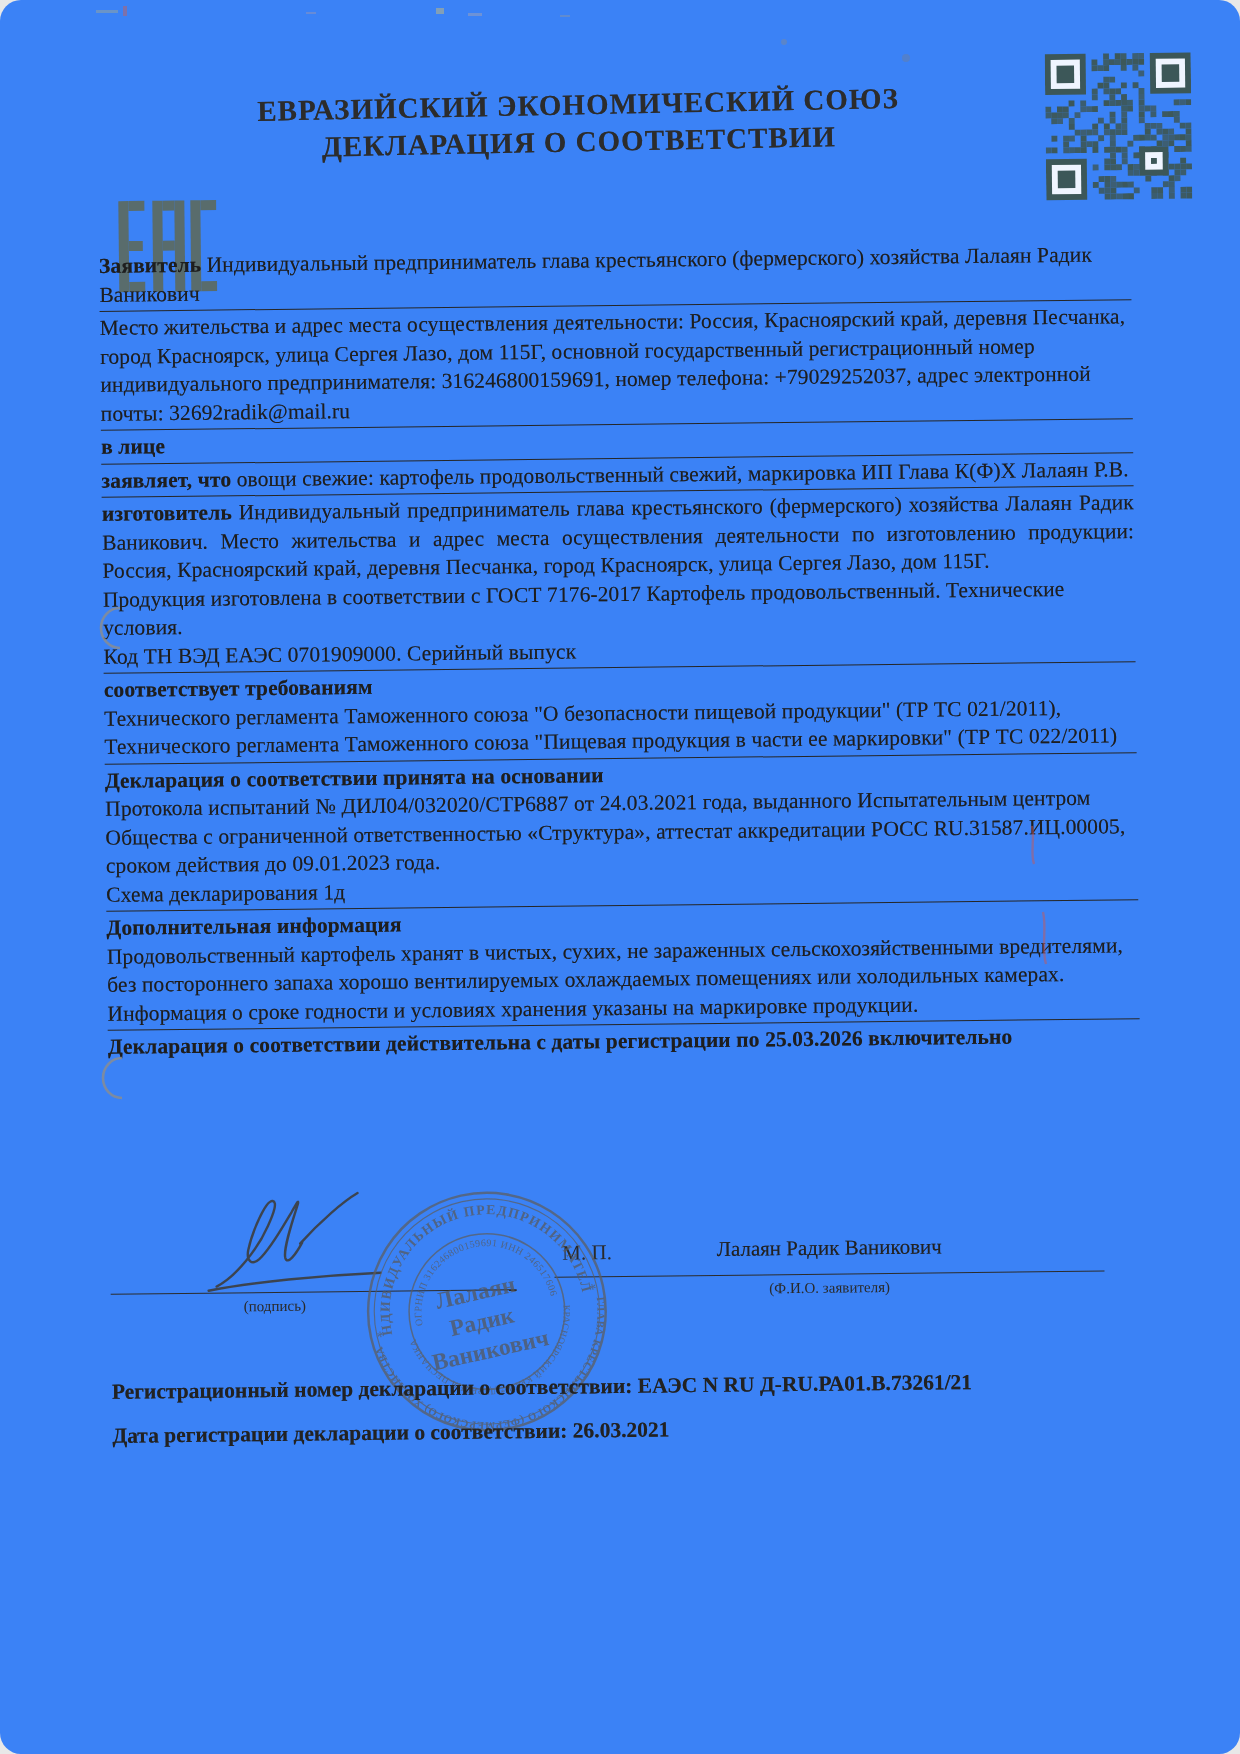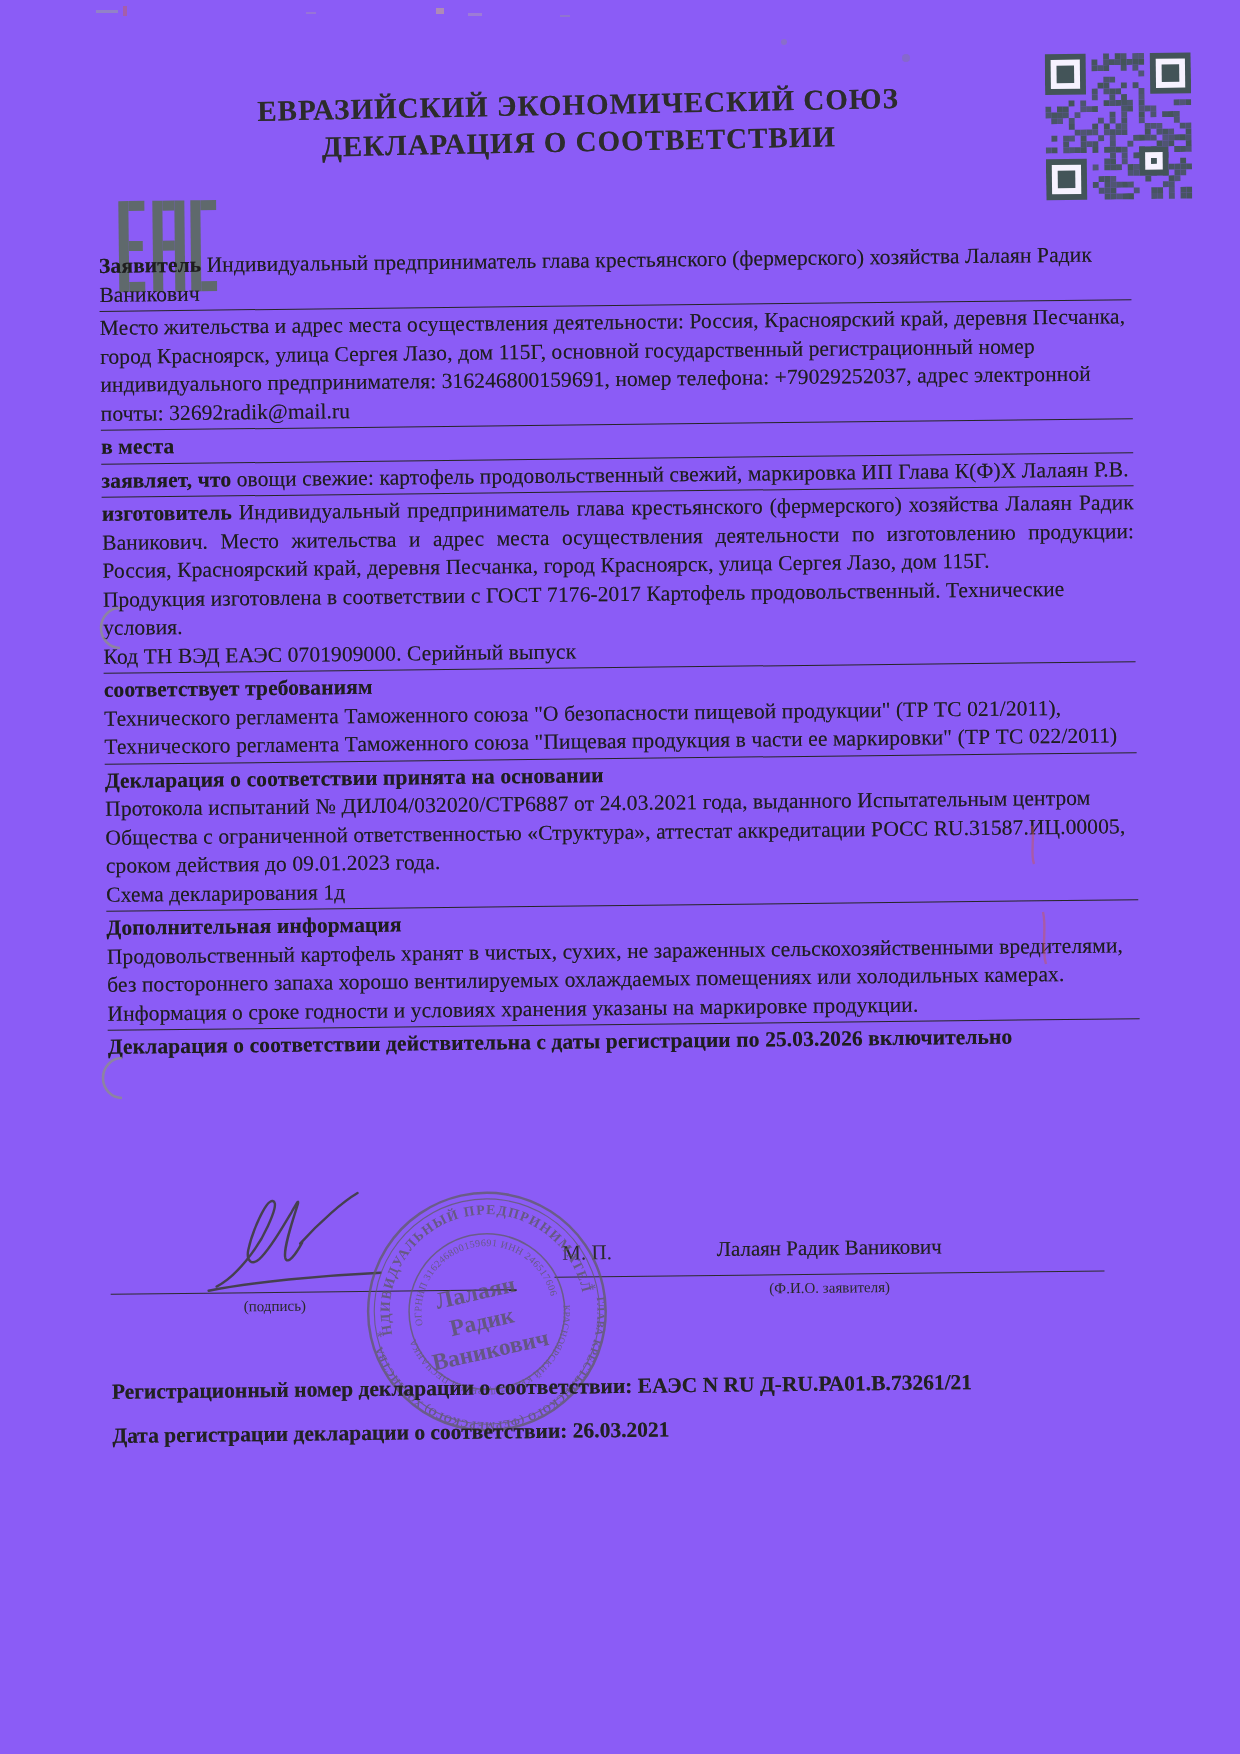--- a/index.html
+++ b/index.html
@@ -1,19 +1,19 @@
 <!DOCTYPE html>
 <html><head>
 <meta charset="utf-8">
 <style>
   html,body{margin:0;padding:0;background:#e8e8e8;}
   .page{
     position:relative; width:1240px; height:1754px; margin:0 auto;
-    background:#8b5cf6; overflow:hidden;
-    font-family:"Liberation Serif","DejaVu Serif",serif; color:#1e1e1e;
+    background:#3b82f6; overflow:hidden;
+    font-family:"Liberation Serif","DejaVu Serif",serif; color:#1e1e1e;border-radius:21px;
   }
   .skew{position:absolute; inset:0; transform:rotate(-0.65deg); transform-origin:50% 40%;}
 
   
   .title{
     position:absolute; left:150px; top:86px; width:870px; text-align:center;
     font-weight:bold; font-size:29px; line-height:37px; letter-spacing:1px;
     color:#2c2c2c; transform:rotate(-0.5deg);
     text-shadow:0 0 .6px rgba(40,40,40,.55);
   }
@@ -296,21 +296,21 @@
             <rect x="96" y="96" width="30" height="30" fill="#3d544a"></rect>
             <rect x="102" y="102" width="18" height="18" fill="#fff"></rect>
             <rect x="108" y="108" width="6" height="6" fill="#3d544a"></rect>
           </g>
         </svg>
     </div>
 
     <div class="doc">
       <p class="p ul"><span class="lbl">Заявитель</span><span> Индивидуальный предприниматель глава крестьянского (фермерского) хозяйства Лалаян Радик Ваникович</span></p>
       <p class="p ul"><span>Место жительства и адрес места осуществления деятельности: Россия, Красноярский край, деревня Песчанка, город Красноярск, улица Сергея Лазо, дом 115Г, основной государственный регистрационный номер индивидуального предпринимателя: 316246800159691, номер телефона: +79029252037, адрес электронной почты: 32692radik@mail.ru</span></p>
-      <p class="p ul"><span class="lbl">в места</span></p>
+      <p class="p ul"><span class="lbl">в лице</span></p>
       <p class="p ul"><span class="lbl">заявляет, что</span><span> овощи свежие: картофель продовольственный свежий, маркировка ИП Глава К(Ф)Х Лалаян Р.В.</span></p>
       <p class="p just"><span class="lbl">изготовитель</span><span> Индивидуальный предприниматель глава крестьянского (фермерского) хозяйства Лалаян Радик Ваникович. Место жительства и адрес места осуществления деятельности по изготовлению продукции: Россия, Красноярский край, деревня Песчанка, город Красноярск, улица Сергея Лазо, дом 115Г.</span></p>
       <p class="p"><span>Продукция изготовлена в соответствии с ГОСТ 7176-2017 Картофель продовольственный. Технические условия.</span></p>
       <p class="p ul"><span>Код ТН ВЭД ЕАЭС 0701909000. Серийный выпуск</span></p>
       <p class="p"><span class="lbl">соответствует требованиям</span></p>
       <p class="p ul"><span>Технического регламента Таможенного союза "О безопасности пищевой продукции" (ТР ТС 021/2011), Технического регламента Таможенного союза "Пищевая продукция в части ее маркировки" (ТР ТС 022/2011)</span></p>
       <p class="p"><span class="lbl">Декларация о соответствии принята на основании</span></p>
       <p class="p"><span>Протокола испытаний № ДИЛ04/032020/СТР6887 от 24.03.2021 года, выданного Испытательным центром Общества с ограниченной ответственностью «Структура», аттестат аккредитации РОСС RU.31587.ИЦ.00005, сроком действия до 09.01.2023 года.</span></p>
       <p class="p ul"><span>Схема декларирования 1д</span></p>
       <p class="p"><span class="lbl">Дополнительная информация</span></p>

